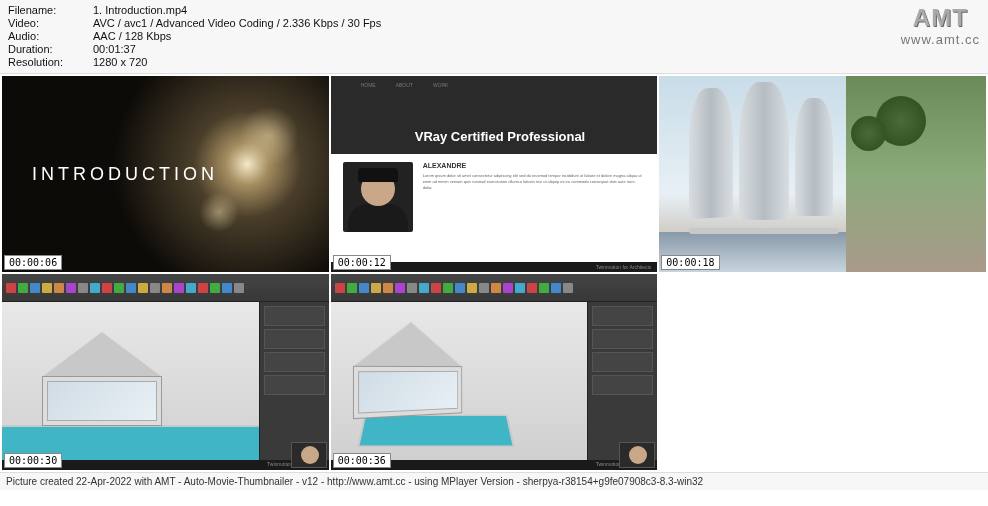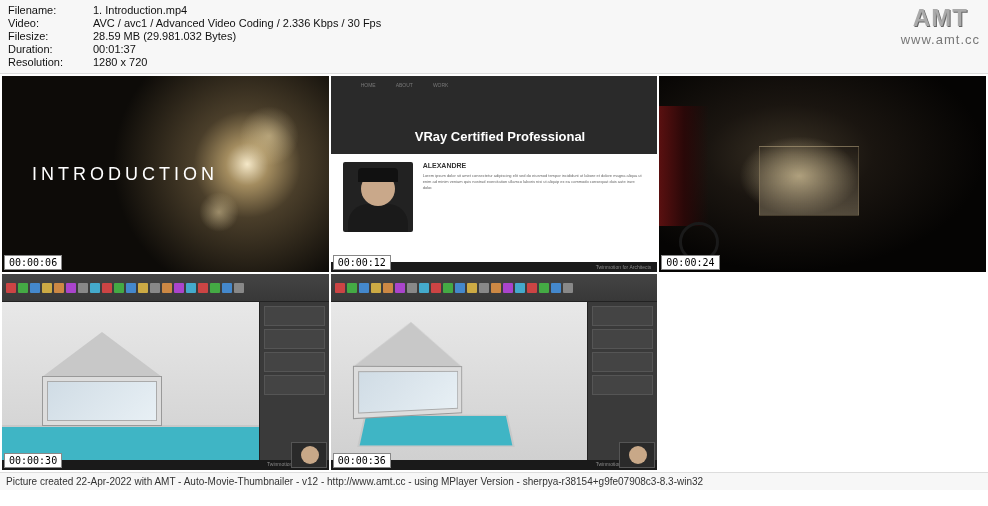--- a/index.html
+++ b/index.html
@@ -94,22 +94,22 @@
   <div class="meta-block">
     <div class="meta-row">
         <span class="meta-label">Filename:</span>
         <span class="meta-value">1. Introduction.mp4</span>
       </div>
     <div class="meta-row">
         <span class="meta-label">Video:</span>
         <span class="meta-value">AVC / avc1 / Advanced Video Coding / 2.336 Kbps / 30 Fps</span>
       </div>
     <div class="meta-row">
-        <span class="meta-label">Filesize:</span>
-        <span class="meta-value">28.59 MB (29.981.032 Bytes)</span>
+        <span class="meta-label">Audio:</span>
+        <span class="meta-value">AAC / 128 Kbps</span>
       </div>
     <div class="meta-row">
         <span class="meta-label">Duration:</span>
         <span class="meta-value">00:01:37</span>
       </div>
     <div class="meta-row">
         <span class="meta-label">Resolution:</span>
         <span class="meta-value">1280 x 720</span>
       </div>
   </div>
@@ -145,28 +145,33 @@
         </div>
       <div class="t2-text">
         <div class="t2-name">ALEXANDRE </div>
         <div class="t2-desc">Lorem ipsum dolor sit amet consectetur adipiscing elit sed do eiusmod tempor incididunt ut labore et dolore magna aliqua ut enim ad minim veniam quis nostrud exercitation ullamco laboris nisi ut aliquip ex ea commodo consequat duis aute irure dolor.</div>
       </div>
     </div>
     <div class="t2-foot">Twinmotion for Architects</div>
     <div class="timestamp">00:00:12</div>
   </div>
 
-
-  <div class="thumb t4">
-    <div class="t4-glow"></div>
-      <div class="t4-house"></div>
-      <div class="t4-red"></div>
-      <div class="t4-wheel"></div>
-    <div class="timestamp">00:00:24</div>
-  </div>
+  <div class="thumb t3">
+    <div class="t3-water"></div>
+      <div class="t3-bridge"></div>
+    <div class="t3-tower t3-t1"></div>
+      <div class="t3-tower t3-t2"></div>
+      <div class="t3-tower t3-t3"></div>
+    <div class="t3-green">
+        <div class="t3-tree t3-tree1"></div>
+        <div class="t3-tree t3-tree2"></div>
+      </div>
+    <div class="timestamp">00:00:18</div>
+  </div>
+
 
   <div class="thumb t-3d">
     <div class="t-3d-toolbar">
       <div class="t-3d-icon ic-r"></div>
         <div class="t-3d-icon ic-g"></div>
         <div class="t-3d-icon ic-b"></div>
         <div class="t-3d-icon ic-y"></div>
         <div class="t-3d-icon ic-o"></div>
         <div class="t-3d-icon ic-p"></div>
         <div class="t-3d-icon ic-gy"></div>

